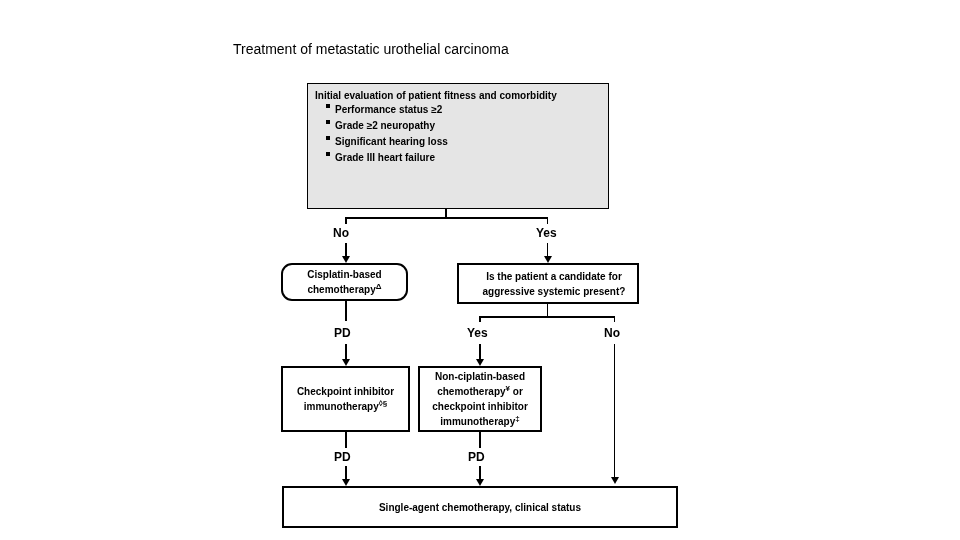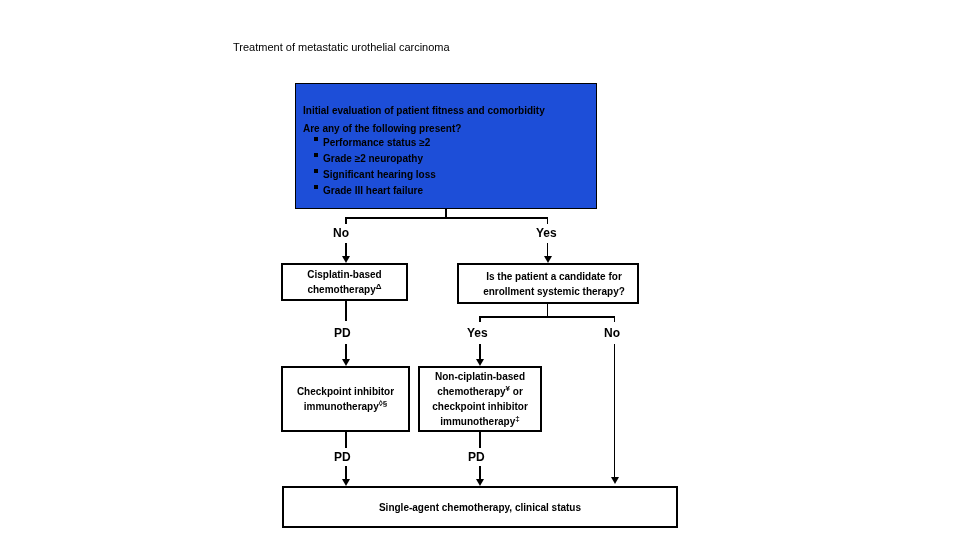--- a/index.html
+++ b/index.html
@@ -6,36 +6,36 @@
   body{
     width:960px;height:540px;background:#ffffff;
     font-family:"Liberation Sans","DejaVu Sans",sans-serif;
     color:#000;
     position:relative;overflow:hidden;
   }
   .canvas{position:absolute;left:0;top:0;width:960px;height:540px;background:#fff;}
 
   .slide-title{
     position:absolute;left:233px;top:41px;
-    font-size:11px;font-weight:400;color:#000;white-space:nowrap;
+    font-size:14px;font-weight:400;color:#000;white-space:nowrap;
   }
 
   
   .node{
     position:absolute;background:#fff;border:2px solid #000;
     box-sizing:border-box;
     display:flex;flex-direction:column;align-items:center;justify-content:center;
     font-size:10px;font-weight:700;line-height:15px;text-align:center;
   }
   .node .ln{white-space:nowrap;}
 
   .topbox{
-    position:absolute;left:295px;top:83px;width:302px;height:126px;
-    background:#1d4ed8;border:1px solid #000;box-sizing:border-box;
-    padding:19px 7px;font-size:10px;font-weight:700;
+    position:absolute;left:307px;top:83px;width:302px;height:126px;
+    background:#e5e5e5;border:1px solid #000;box-sizing:border-box;
+    padding:4px 7px;font-size:10px;font-weight:700;
   }
   .topbox .heading{line-height:16px;white-space:nowrap;}
   .topbox .question{line-height:16px;margin-top:2px;white-space:nowrap;}
   .bullet-row{display:flex;align-items:flex-start;height:16px;white-space:nowrap;}
   .bullet-sq{width:4px;height:4px;background:#000;margin:0 5px 0 11px;flex:0 0 auto;}
 
   sup.fn{font-size:8px;line-height:0;vertical-align:super;}
 
   
   .vl{position:absolute;width:1.5px;background:#000;}
@@ -50,21 +50,20 @@
 </style>
 </head>
 <body>
 
 <div class="canvas">
 
   <div class="slide-title">Treatment of metastatic urothelial carcinoma</div>
 
   <div class="topbox">
     <div class="heading">Initial evaluation of patient fitness and comorbidity</div>
-    <div class="question">Are any of the following present?</div>
     <div>
       <div class="bullet-row">
         <span class="bullet-sq"></span>
         <span>Performance status ≥2</span>
           <sup class="fn"></sup>
       </div>
       <div class="bullet-row">
         <span class="bullet-sq"></span>
         <span>Grade ≥2 neuropathy</span>
           <sup class="fn"></sup>
@@ -86,28 +85,28 @@
   <div class="hl" style="left:345px;top:217px;width:203px;"></div>
   <div class="vl" style="left:345px;top:217px;height:7px;"></div>
   <div class="vl" style="left:546.5px;top:217px;height:7px;"></div>
   <div class="blabel" style="left:333px;top:226px;">No</div>
   <div class="blabel" style="left:536px;top:226px;">Yes</div>
   <div class="vl" style="left:345px;top:243px;height:13px;"></div>
   <div class="ah" style="left:342px;top:256px;"></div>
   <div class="vl" style="left:546.5px;top:243px;height:13px;"></div>
   <div class="ah" style="left:543.5px;top:256px;"></div>
 
-  <div class="node" style="left:281px;top:263px;width:127px;height:38px;">
+  <div class="node" style="left:281px;top:263px;width:127px;height:38px;border-radius:11px;">
     <div class="ln"><span>Cisplatin-based</span></div>
     <div class="ln"><span>chemotherapy</span><sup class="fn">Δ</sup></div>
   </div>
 
   <div class="node" style="left:457px;top:263px;width:182px;height:41px;padding-left:12px;">
     <div class="ln"><span>Is the patient a candidate for</span></div>
-    <div class="ln"><span>enrollment systemic therapy?</span></div>
+    <div class="ln"><span>aggressive systemic present?</span></div>
   </div>
 
   <div class="vl" style="left:345px;top:301px;height:20px;"></div>
   <div class="blabel" style="left:334px;top:326px;">PD</div>
   <div class="vl" style="left:345px;top:344px;height:15px;"></div>
   <div class="ah" style="left:342px;top:359px;"></div>
 
   <div class="vl" style="left:546.5px;top:304px;height:12px;"></div>
   <div class="hl" style="left:479px;top:316px;width:136px;"></div>
   <div class="vl" style="left:479px;top:316px;height:6px;"></div>

